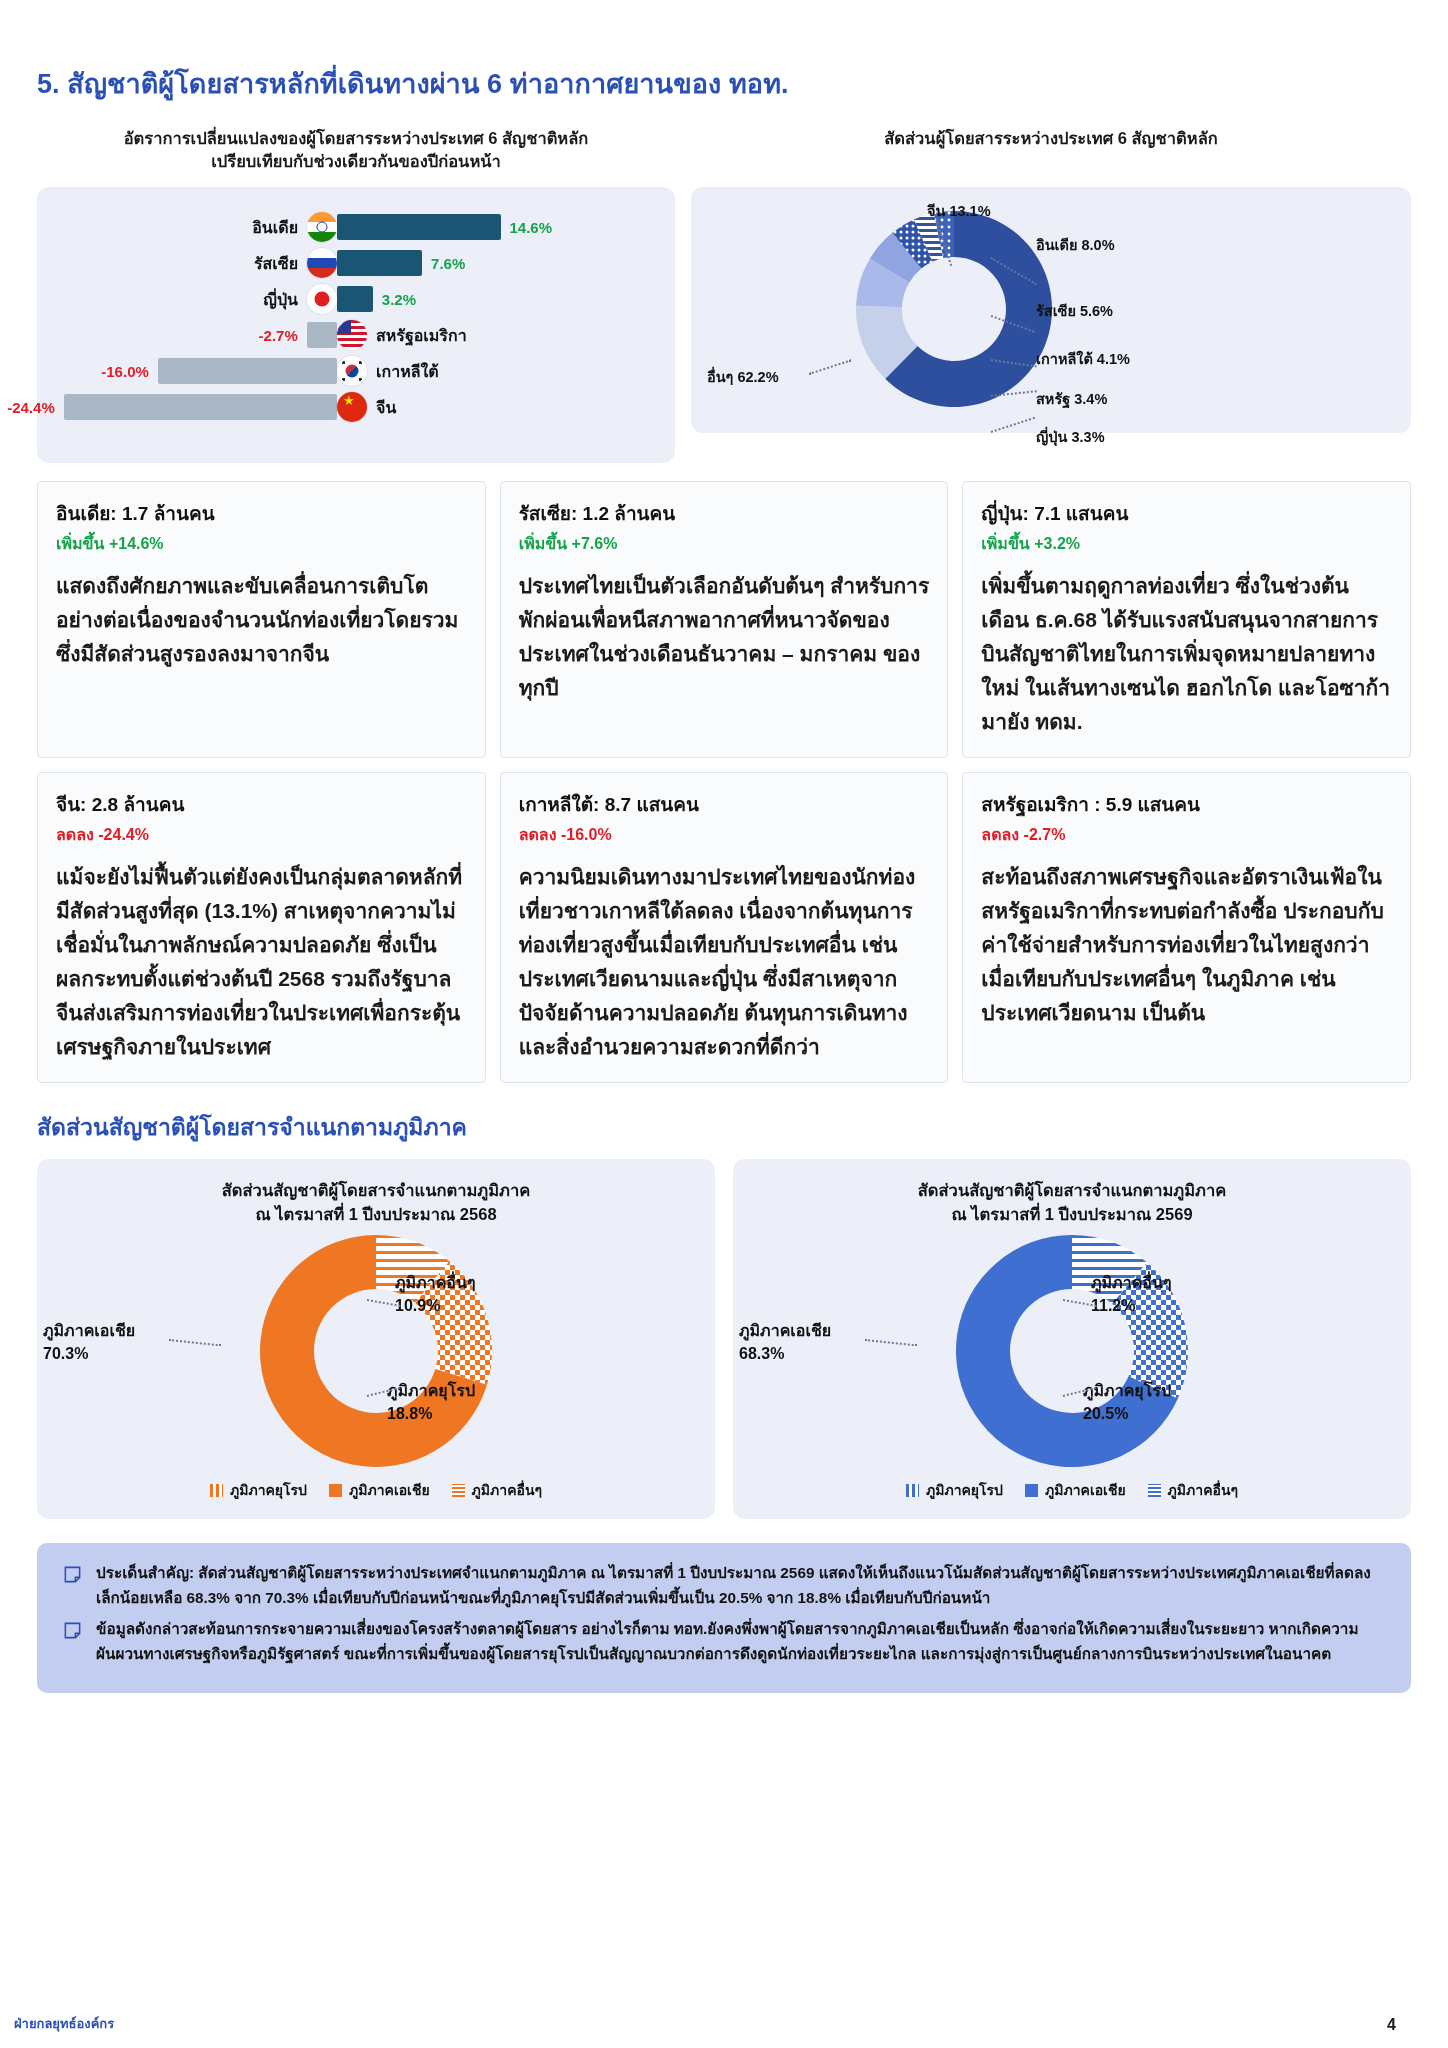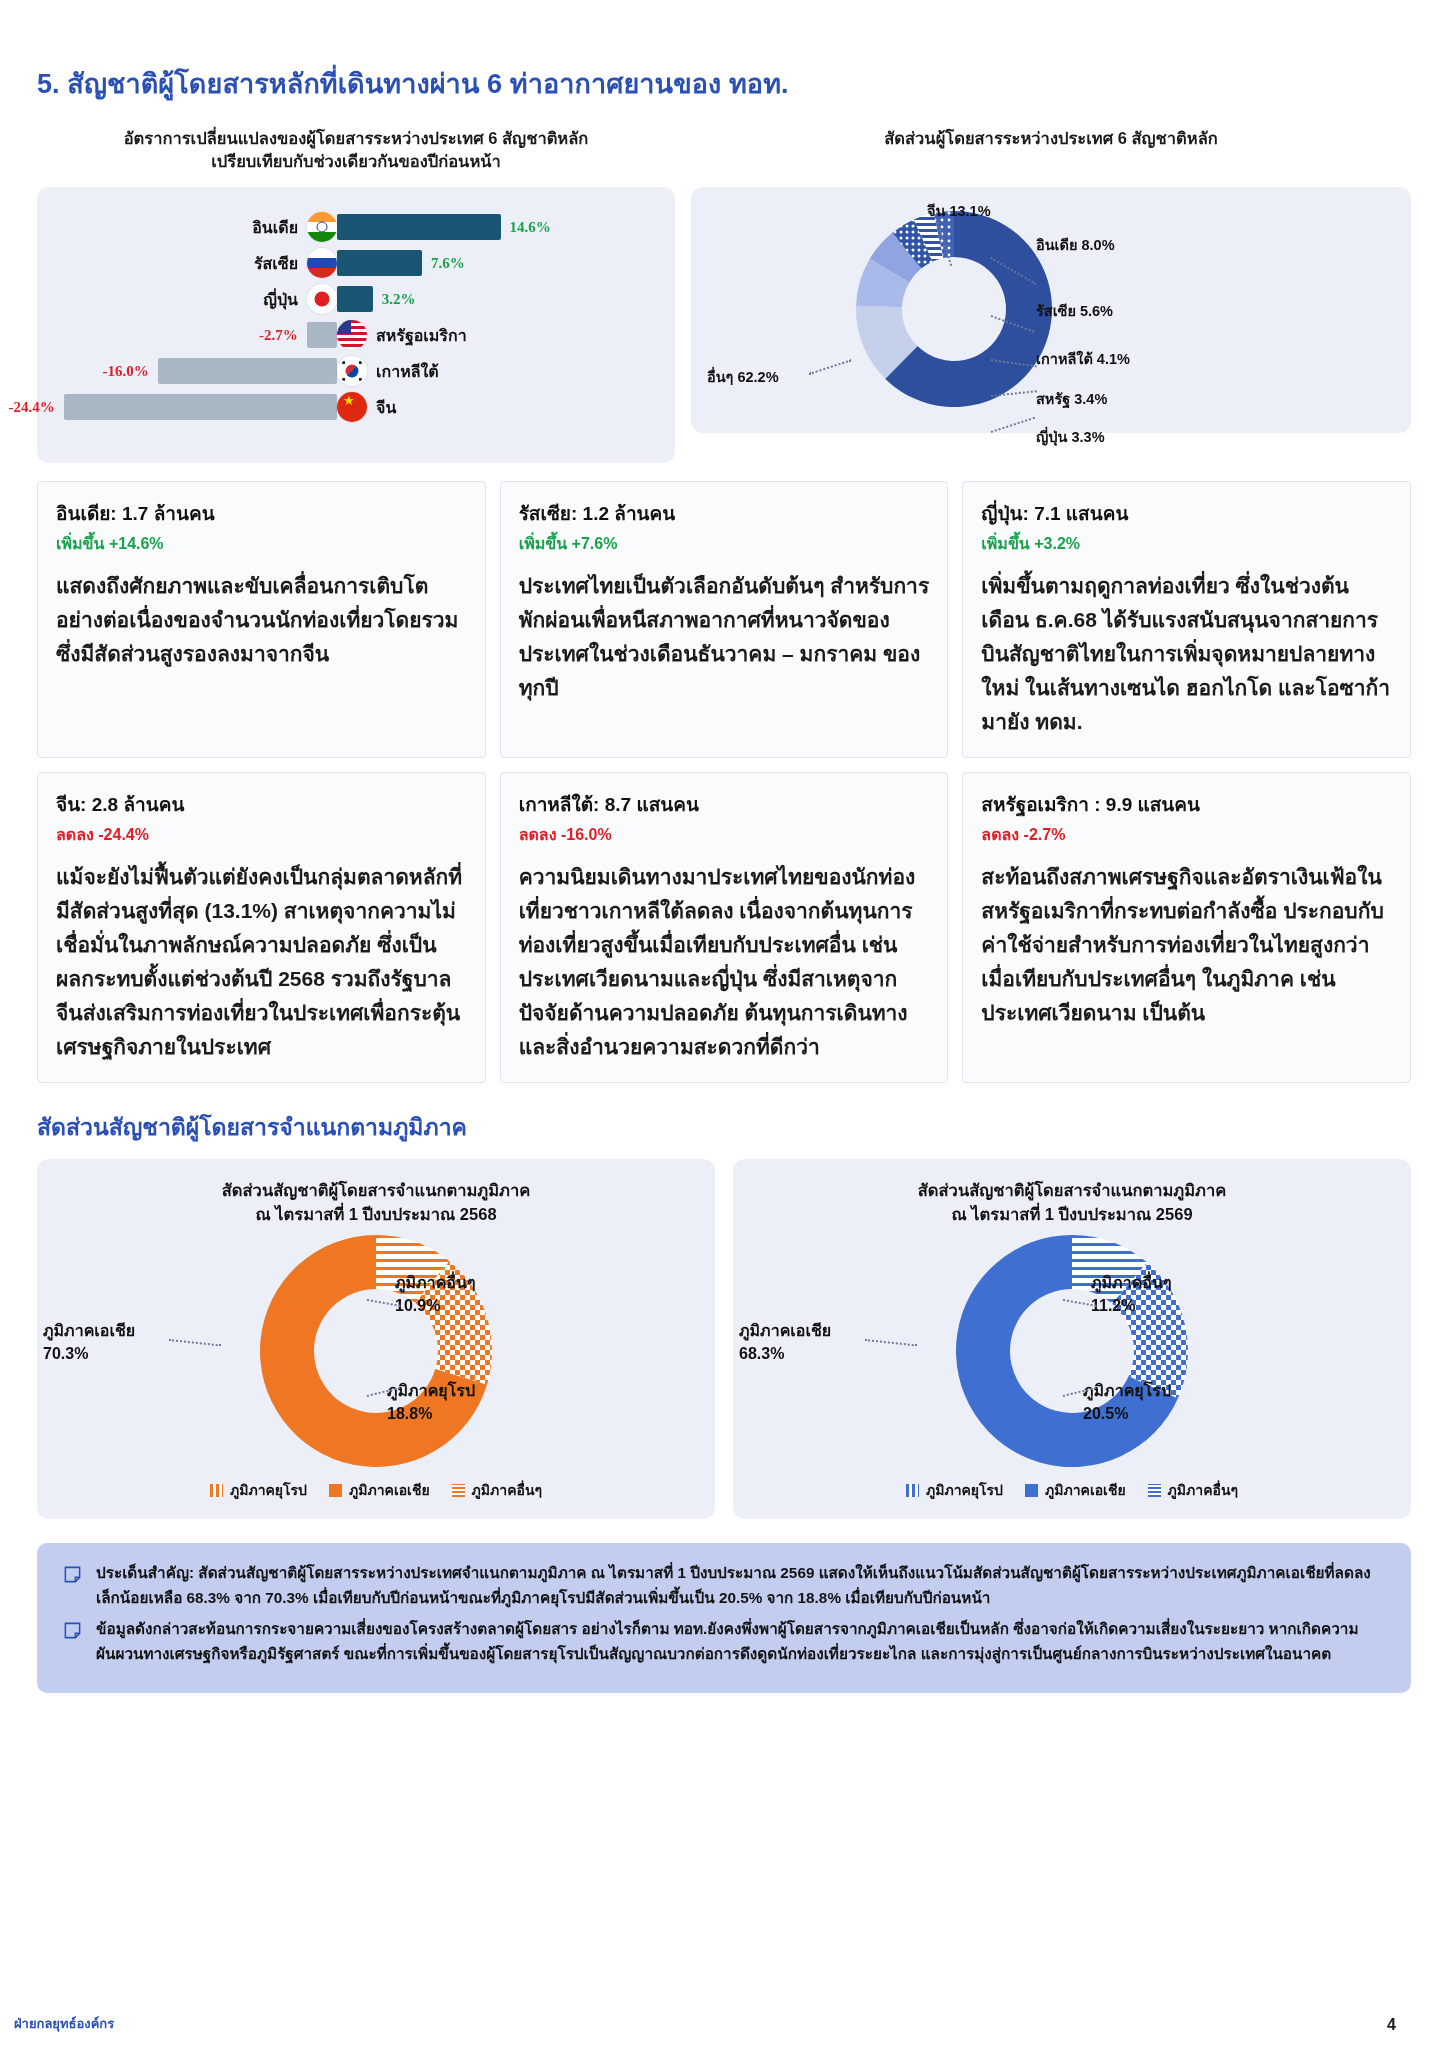--- a/index.html
+++ b/index.html
@@ -34,21 +34,21 @@
     line-height: 1.42;
     min-height: 52px;
     padding: 0 18px;
   }
   .chart-panel {
     background: #eceff8;
     border-radius: 12px;
     margin-top: 8px;
     position: relative;
   }
-  .panel-bars { height: 276px; font-family: Liberation Serif, serif; }
+  .panel-bars { height: 276px; }
   .panel-donut { height: 246px; }
 
   
   .bars { position: relative; width: 100%; height: 100%; padding: 22px 0 10px; }
   .bar-row { display: flex; align-items: center; height: 36px; position: relative; }
 
   .bar-left-group {
     position: absolute; right: calc(100% - 300px);
     display: flex; align-items: center; gap: 9px;
     top: 50%; transform: translateY(-50%);
@@ -298,21 +298,21 @@
         <div class="card-title">จีน: 2.8 ล้านคน</div>
         <div class="card-delta down">ลดลง -24.4%</div>
         <div class="card-body">แม้จะยังไม่ฟื้นตัวแต่ยังคงเป็นกลุ่มตลาดหลักที่มีสัดส่วนสูงที่สุด (13.1%) สาเหตุจากความไม่เชื่อมั่นในภาพลักษณ์ความปลอดภัย ซึ่งเป็นผลกระทบตั้งแต่ช่วงต้นปี 2568 รวมถึงรัฐบาลจีนส่งเสริมการท่องเที่ยวในประเทศเพื่อกระตุ้นเศรษฐกิจภายในประเทศ</div>
       </div>
       <div class="card">
         <div class="card-title">เกาหลีใต้: 8.7 แสนคน</div>
         <div class="card-delta down">ลดลง -16.0%</div>
         <div class="card-body">ความนิยมเดินทางมาประเทศไทยของนักท่องเที่ยวชาวเกาหลีใต้ลดลง เนื่องจากต้นทุนการท่องเที่ยวสูงขึ้นเมื่อเทียบกับประเทศอื่น เช่น ประเทศเวียดนามและญี่ปุ่น ซึ่งมีสาเหตุจากปัจจัยด้านความปลอดภัย ต้นทุนการเดินทางและสิ่งอำนวยความสะดวกที่ดีกว่า</div>
       </div>
       <div class="card">
-        <div class="card-title">สหรัฐอเมริกา : 9.9 แสนคน</div>
+        <div class="card-title">สหรัฐอเมริกา : 5.9 แสนคน</div>
         <div class="card-delta down">ลดลง -2.7%</div>
         <div class="card-body">สะท้อนถึงสภาพเศรษฐกิจและอัตราเงินเฟ้อในสหรัฐอเมริกาที่กระทบต่อกำลังซื้อ ประกอบกับค่าใช้จ่ายสำหรับการท่องเที่ยวในไทยสูงกว่าเมื่อเทียบกับประเทศอื่นๆ ในภูมิภาค เช่น ประเทศเวียดนาม เป็นต้น</div>
       </div>
     </div>
 
   <div class="sub-title">สัดส่วนสัญชาติผู้โดยสารจำแนกตามภูมิภาค</div>
 
   <div class="region-row">
     <div class="region-panel">
       <div class="region-caption">

